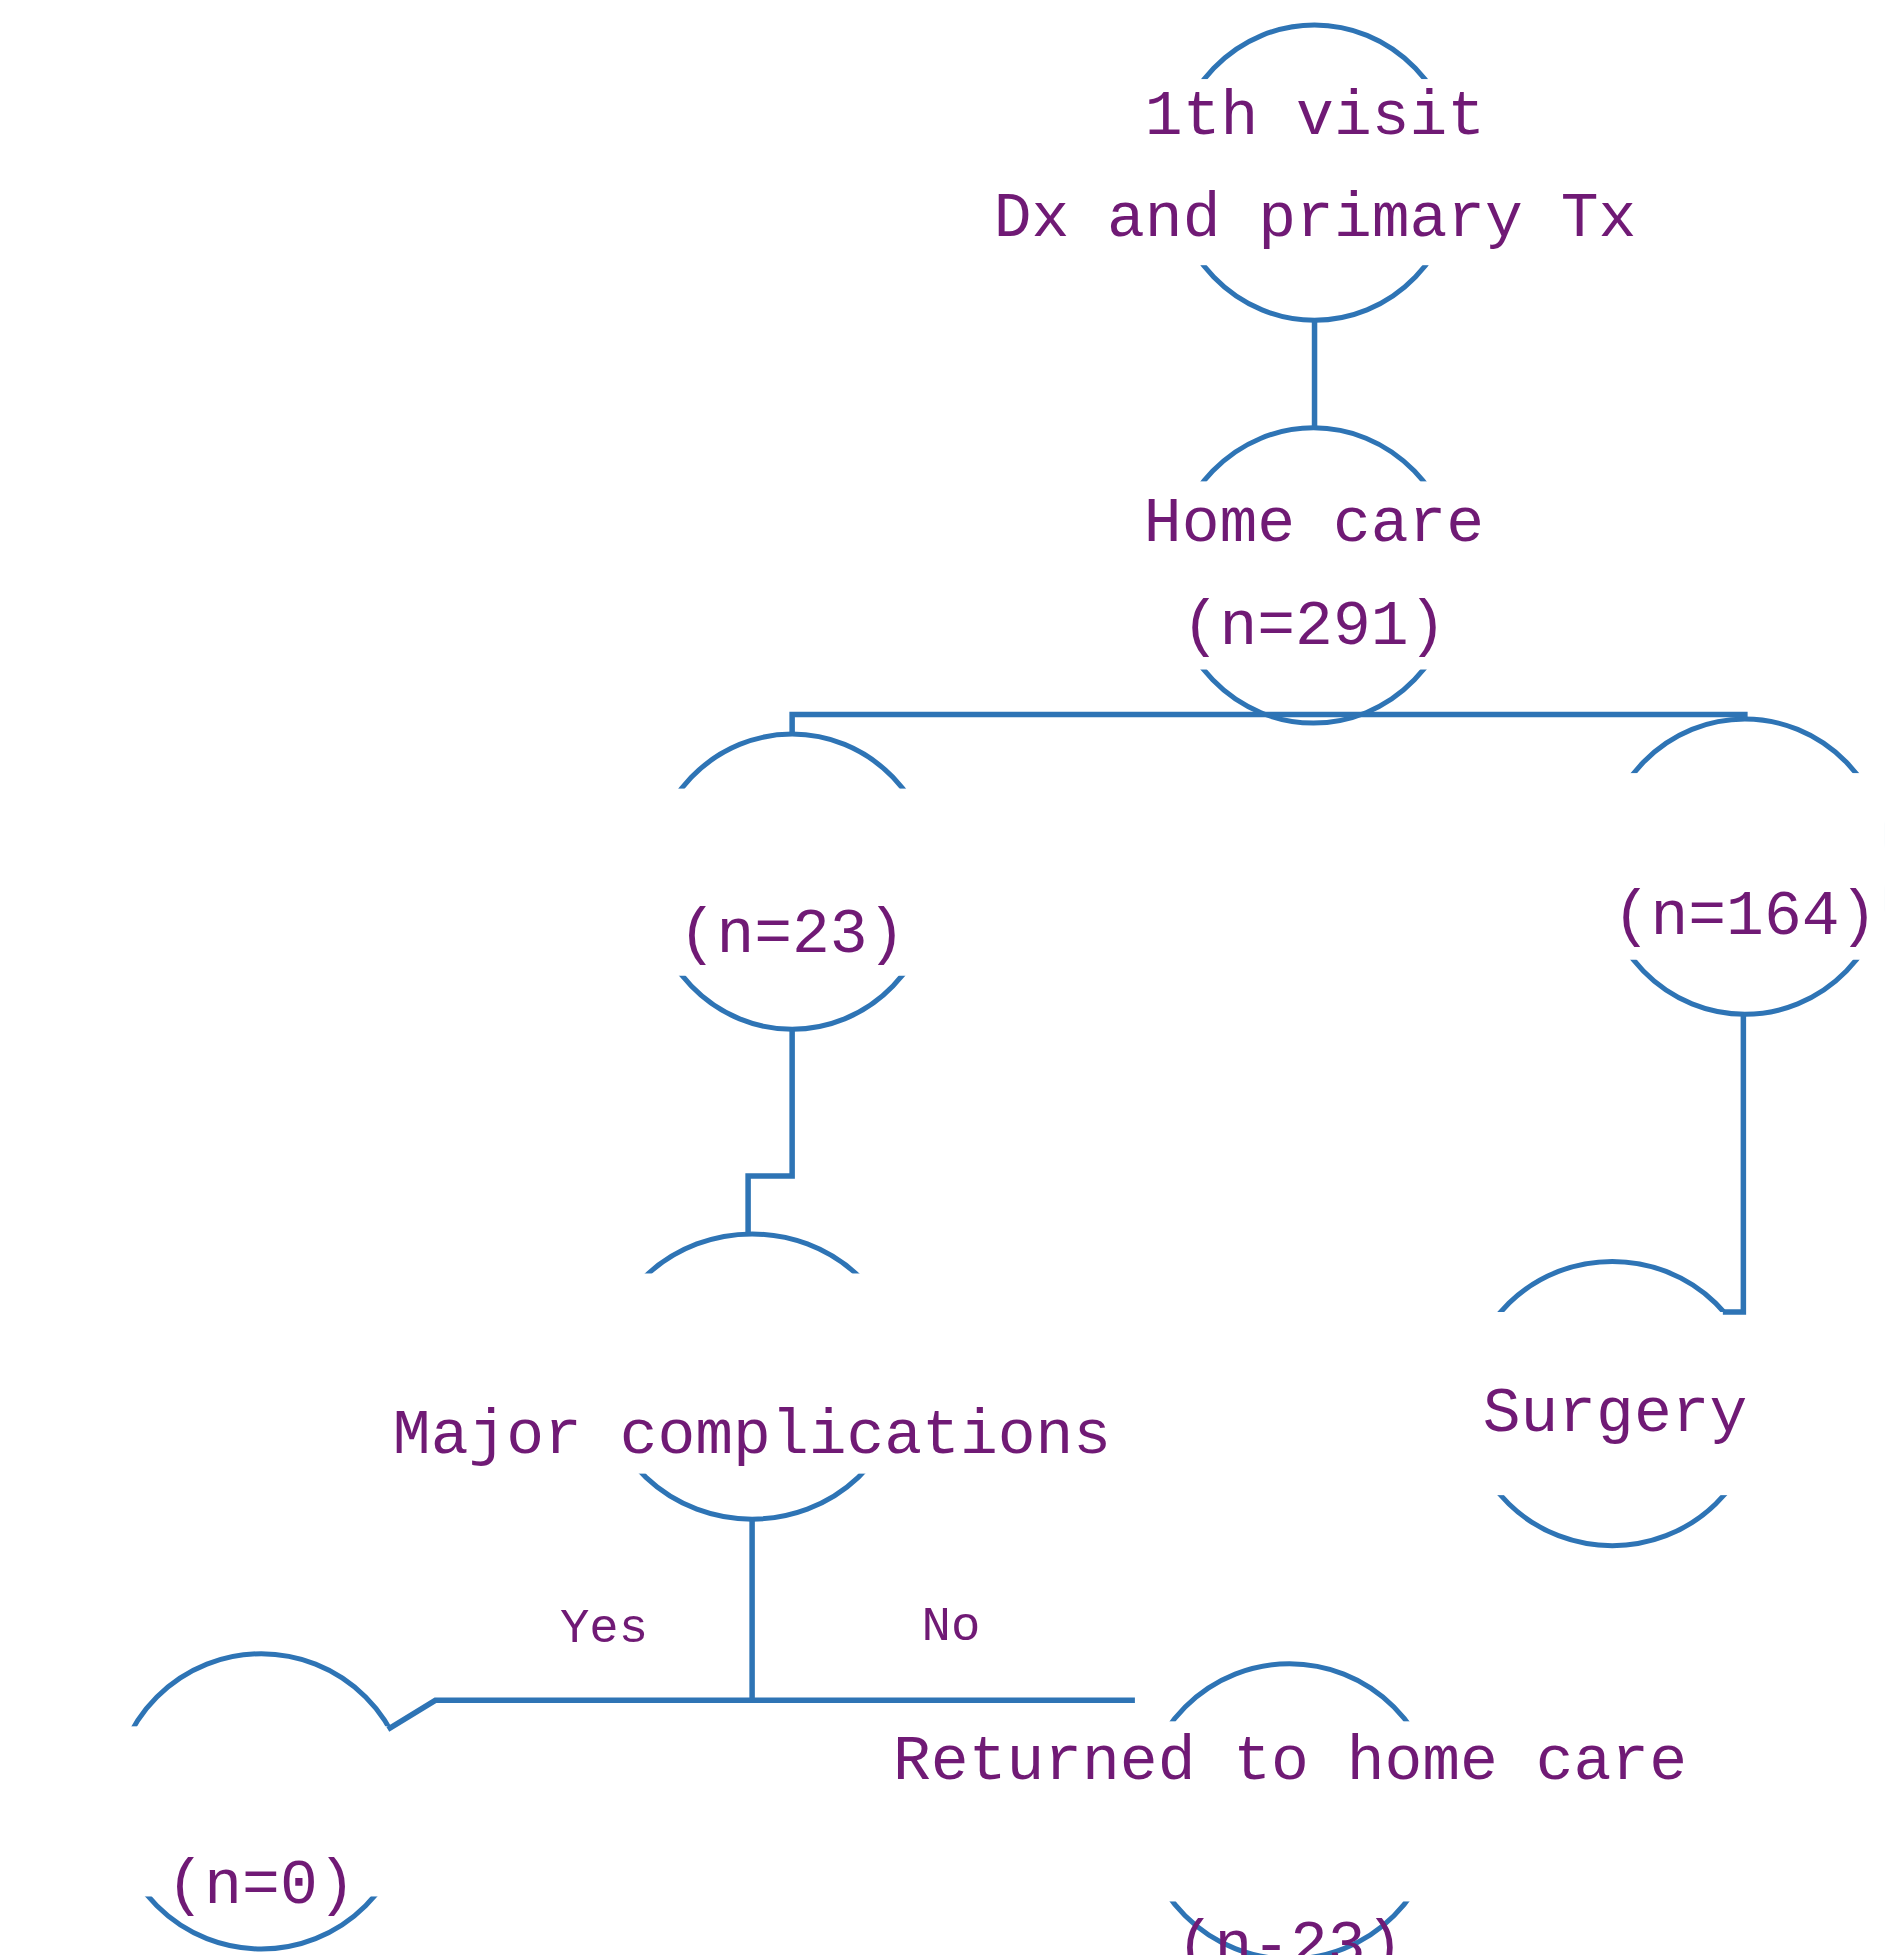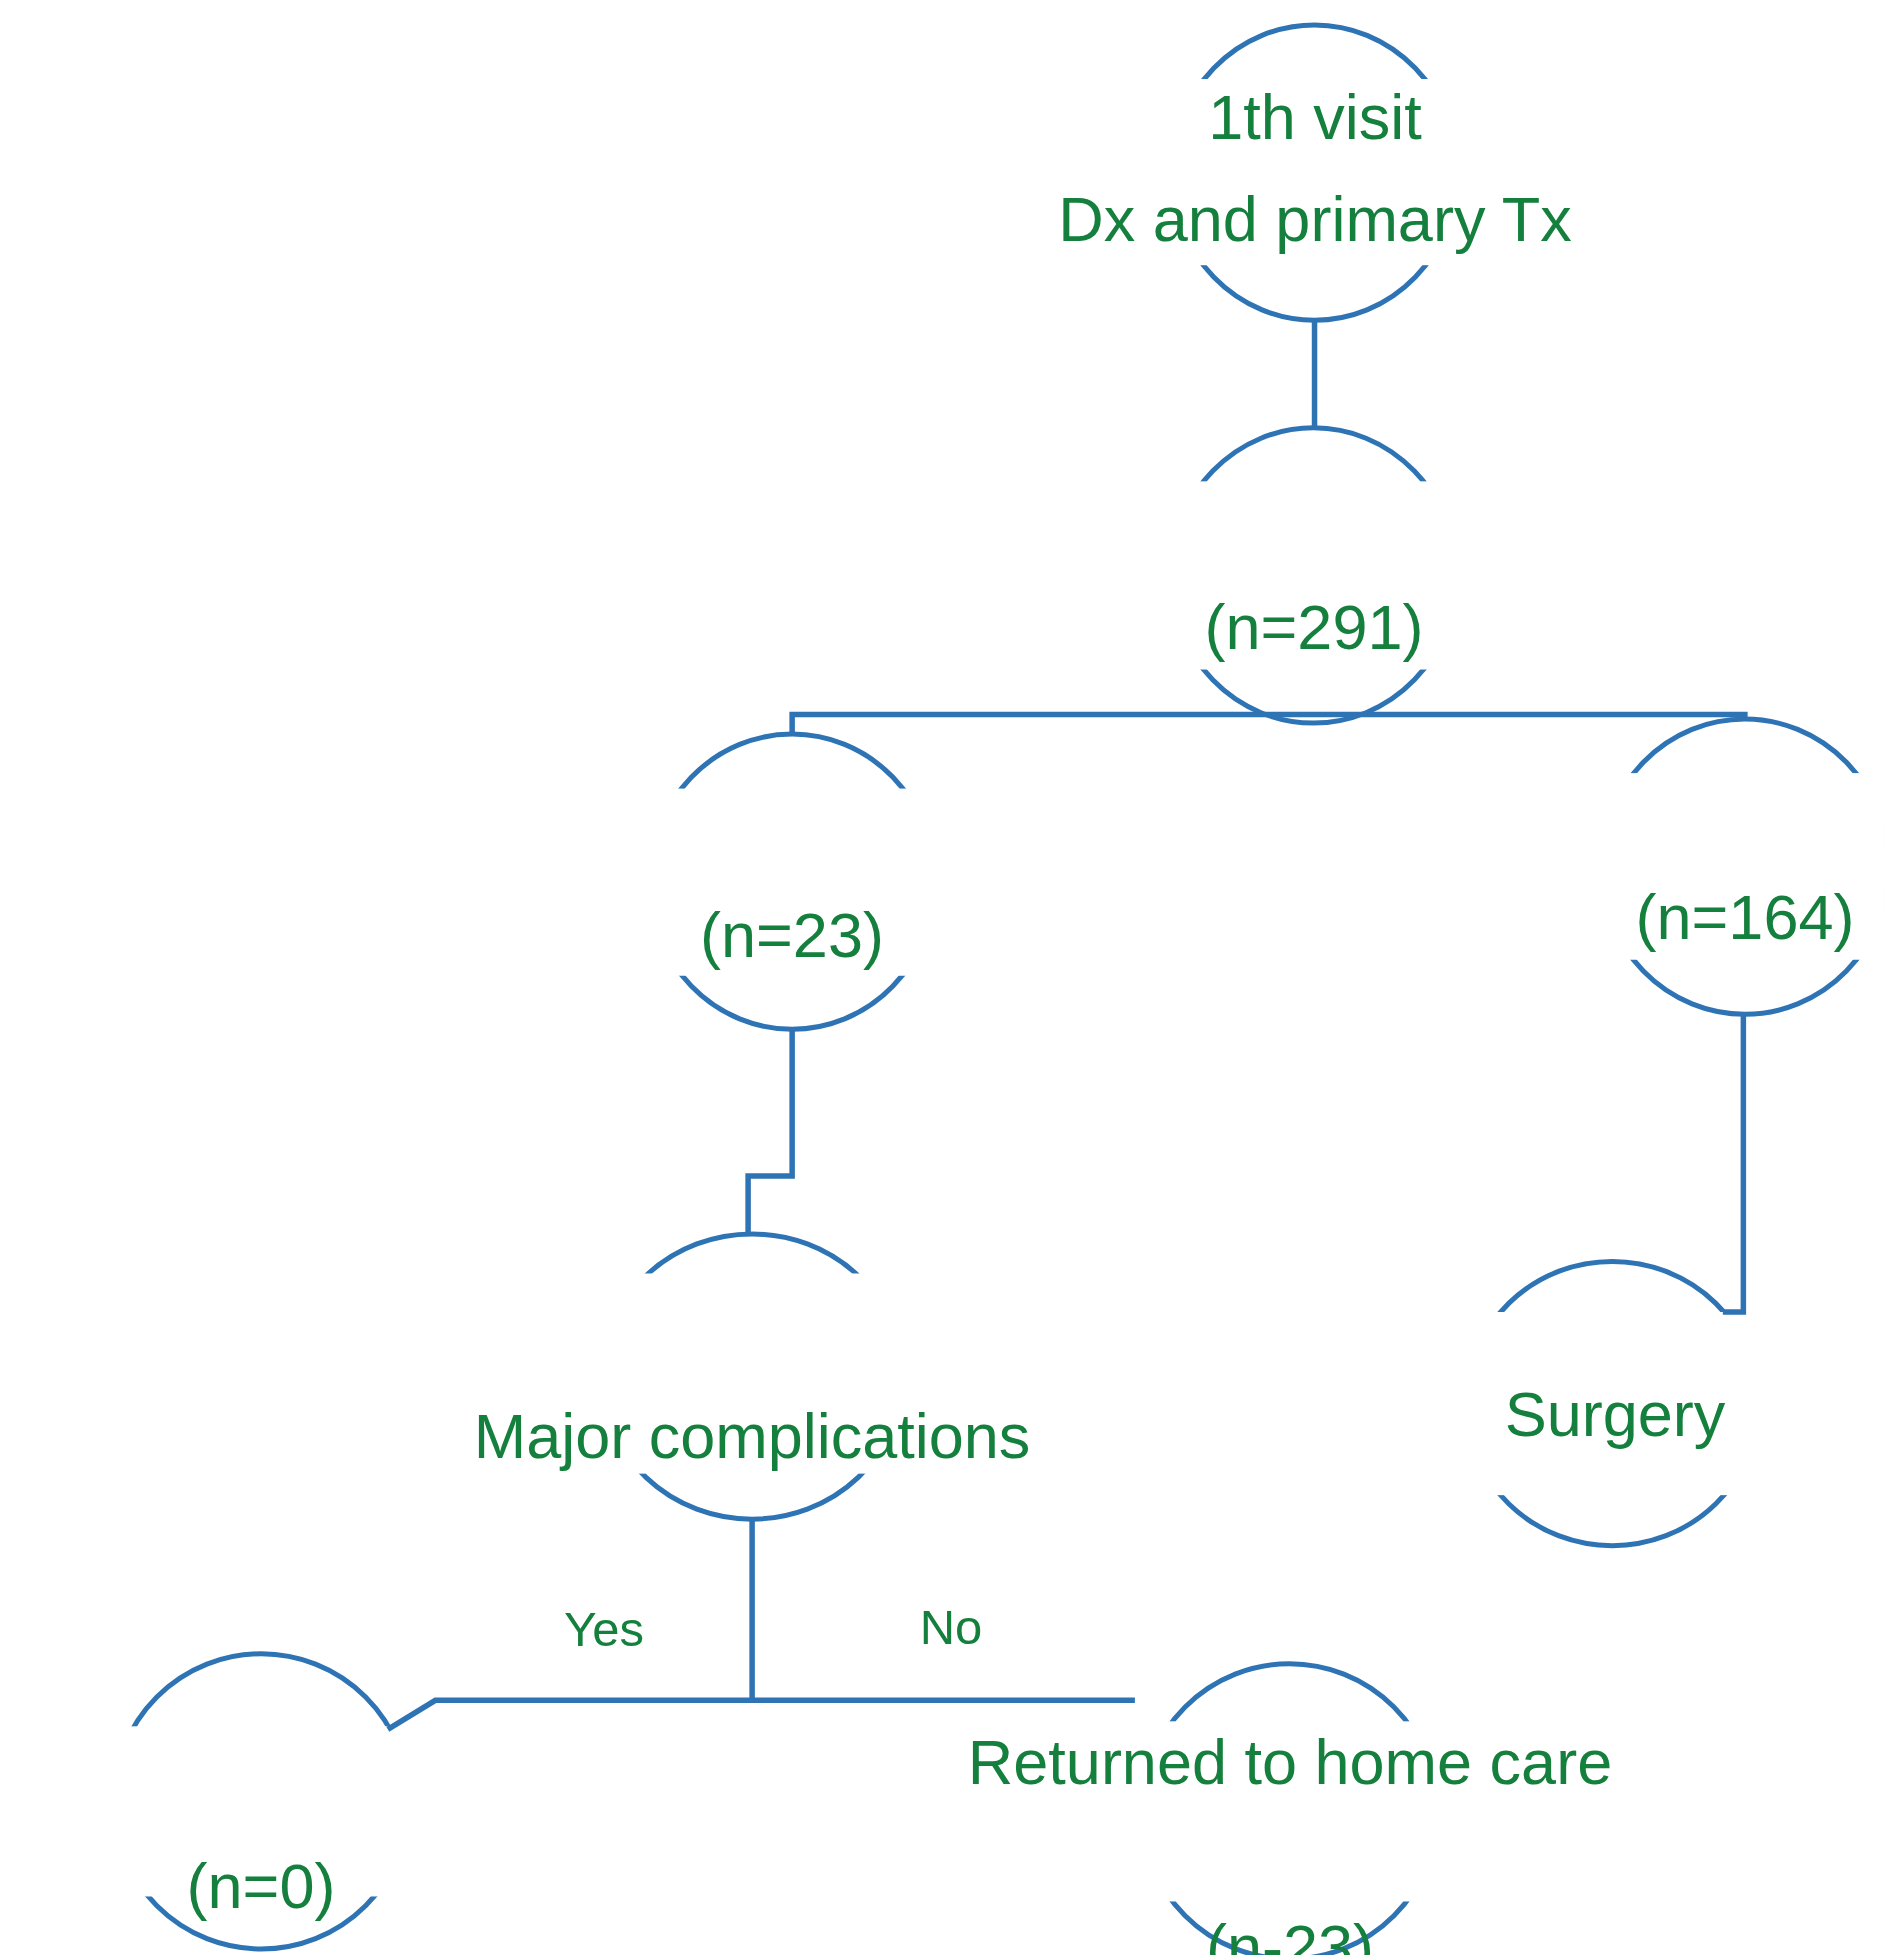--- a/index.html
+++ b/index.html
@@ -19,22 +19,23 @@
     position: absolute;
     left: 0;
     top: 0;
   }
   .label {
     position: absolute;
     transform: translate(-50%, -50%);
     white-space: nowrap;
     font-size: 63px;
     line-height: 1;
-    color: #15803d;
+    color: #701a75;
     letter-spacing: 0px;
+    font-family: Liberation Mono, monospace;
   }
   .branch-label {
     font-size: 49px;
   }
 </style>
 </head>
 <body>
 
 <div id="canvas">
 
@@ -68,20 +69,21 @@
       <path d="M1583 2058 L1583 2350 L1495 2350 L1495 2468"></path>
       <path d="M3484 2027 L3484 2622 L3443 2622"></path>
       <path d="M1503 3036 L1503 3398"></path>
       <path d="M2268 3398 L870 3398 L775 3456"></path>
     </g>
   </svg>
 
   <div class="label" style="left:1315px; top:117px;">1th visit</div>
   <div class="label" style="left:1315px; top:219px;">Dx and primary Tx</div>
 
+  <div class="label" style="left:1314px; top:524px;">Home care</div>
   <div class="label" style="left:1314px; top:627px;">(n=291)</div>
 
   <div class="label" style="left:792px; top:935px;text-align:center;">(n=23)</div>
 
   <div class="label" style="left:1745px; top:917px;">(n=164)</div>
 
   <div class="label" style="left:752px; top:1436px;">Major complications</div>
 
   <div class="label" style="left:1615px; top:1414px;">Surgery</div>
 

